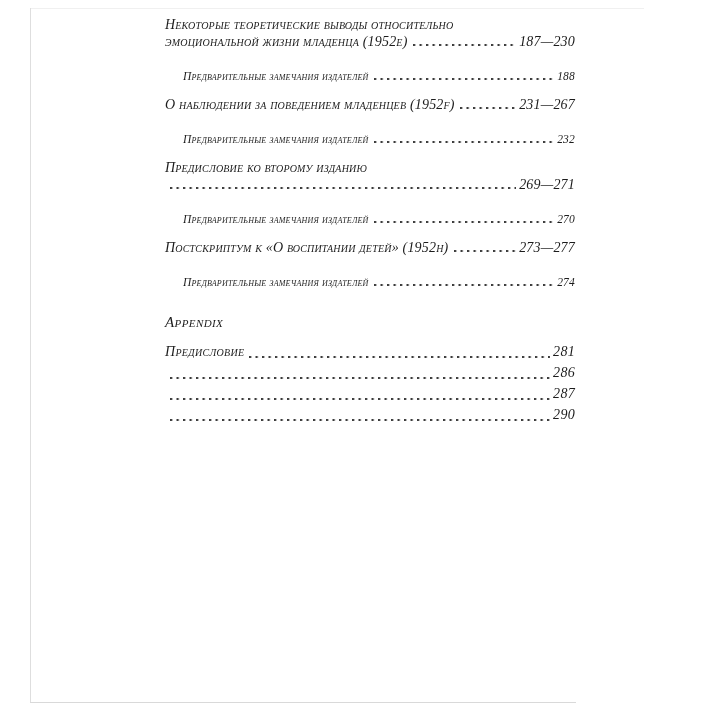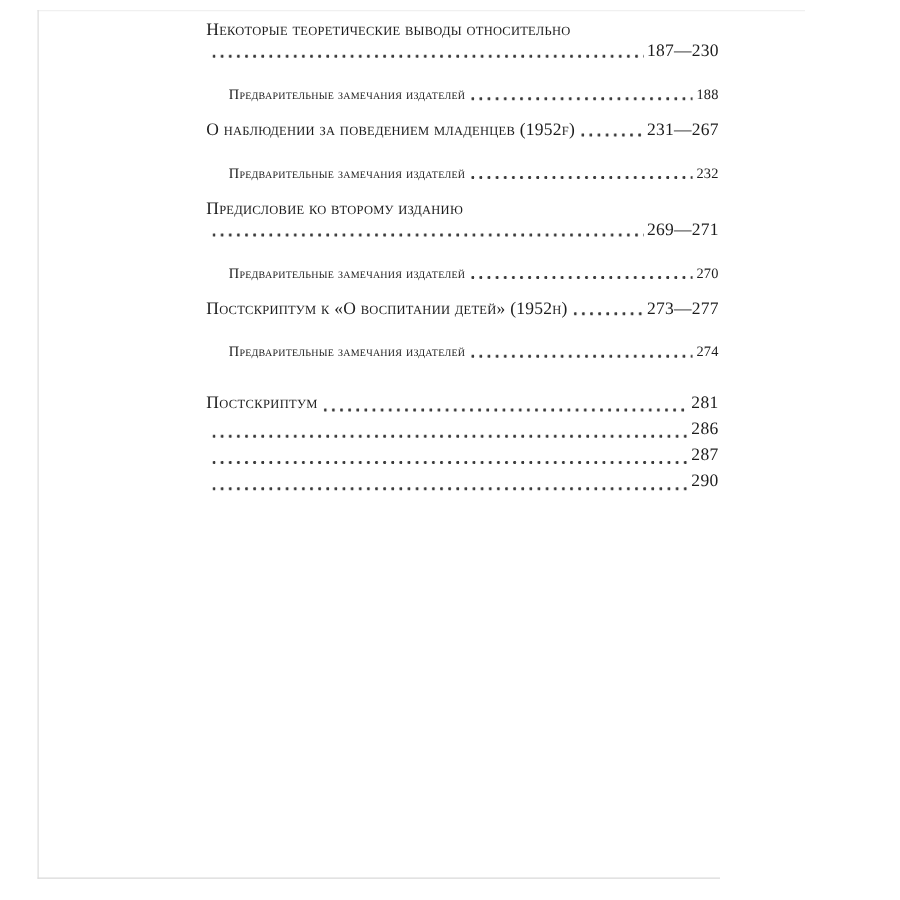--- a/index.html
+++ b/index.html
@@ -2,21 +2,21 @@
 <html><head>
 <meta charset="utf-8">
 <style>
   * { box-sizing: border-box; margin: 0; padding: 0; }
   html, body { width: 720px; height: 720px; }
   body {
     background: #ffffff;
     font-family: "Liberation Serif", "DejaVu Serif", serif;
     color: #1c1c1c;
   }
-  .page { position: relative; width: 644px; height: 720px; background: #ffffff; overflow: hidden; }
+  .page { position: relative; width: 644px; height: 720px; background: #ffffff; overflow: hidden; font-style: italic; }
 
   
   .edge { position: absolute; }
   .edge-left   { left: 30px;  top: 8px;   width: 1px;   height: 695px; background: #dedede; }
   .edge-bottom { left: 30px;  top: 702px; width: 546px; height: 1px;   background: #d9d9d9; }
   .edge-top    { left: 30px;  top: 8px;   width: 660px; height: 1px;   background: #f0f0f0; }
   .edge-right  { left: 689px; top: 8px;   width: 1px;   height: 695px; background: #f2f2f2; }
 
   .content { position: absolute; left: 165px; top: 16px; width: 410px; }
 
@@ -53,20 +53,21 @@
   <div class="edge edge-right"></div>
   <div class="edge edge-bottom"></div>
 
   <div class="content">
 
     <div class="entry">
       <div class="line main">
         <span class="txt sc">Некоторые теоретические выводы относительно</span>
       </div>
       <div class="line main">
+        <span class="txt sc">эмоциональной жизни младенца (1952e)</span>
         <span class="leader"></span>
         <span class="pg">187—230</span>
       </div>
       <div class="line sub">
         <span class="txt sc">Предварительные замечания издателей</span>
         <span class="leader"></span>
         <span class="pg">188</span>
       </div>
     </div>
 
@@ -105,23 +106,24 @@
         <span class="pg">273—277</span>
       </div>
       <div class="line sub">
         <span class="txt sc">Предварительные замечания издателей</span>
         <span class="leader"></span>
         <span class="pg">274</span>
       </div>
     </div>
 
     <div class="appendix">
+      <div class="app-heading sc">Appendix</div>
 
       <div class="line app-line">
-        <span class="txt sc">Постскриптум</span>
+        <span class="txt sc">Предисловие</span>
         <span class="leader"></span>
         <span class="pg">281</span>
       </div>
       <div class="line app-line">
         <span class="leader"></span>
         <span class="pg">286</span>
       </div>
       <div class="line app-line">
         <span class="leader"></span>
         <span class="pg">287</span>

